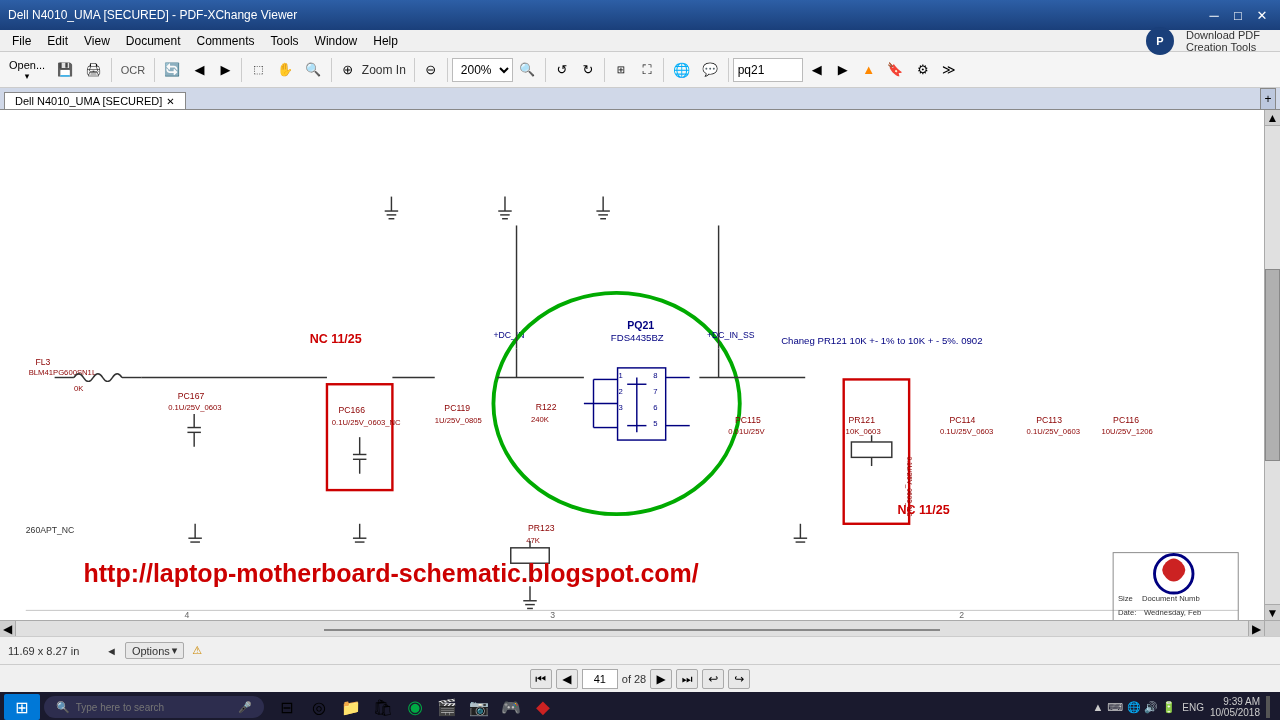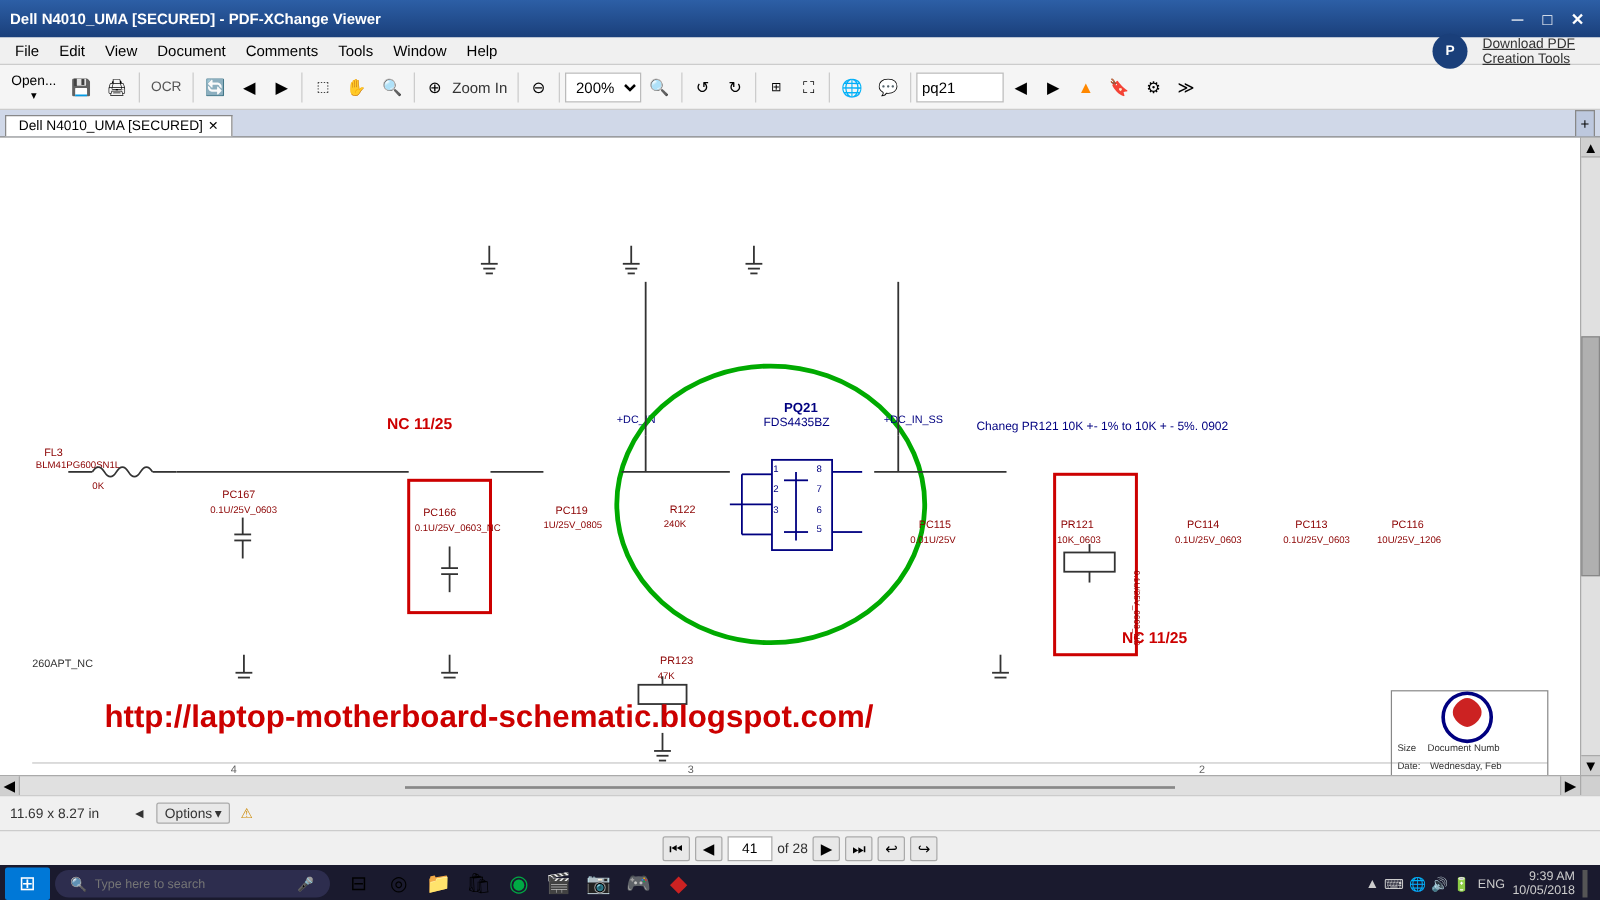--- a/index.html
+++ b/index.html
@@ -7,21 +7,20 @@
 
     
     #titlebar {
       height: 30px;
       background: linear-gradient(to bottom, #2d5fa6, #1a3f7a);
       display: flex;
       align-items: center;
       justify-content: space-between;
       padding: 0 8px;
       color: white;
-      font-weight: bold;
     }
     #titlebar .window-controls { display: flex; gap: 4px; }
     #titlebar .window-controls span {
       width: 20px; height: 18px; display: flex; align-items: center; justify-content: center;
       cursor: pointer; font-size: 13px; background: transparent;
     }
 
     
     #menubar {
       height: 22px;
@@ -260,21 +259,21 @@
   <span>Document</span>
   <span>Comments</span>
   <span>Tools</span>
   <span>Window</span>
   <span>Help</span>
   <div style="flex:1"></div>
   <div style="display:flex;align-items:center;gap:4px;padding-right:8px;">
     <div style="width:28px;height:28px;border-radius:50%;background:#1a3f7a;display:flex;align-items:center;justify-content:center;cursor:pointer;">
       <span style="color:white;font-size:11px;font-weight:bold;">P</span>
     </div>
-    <span style="font-size:11px;color:#333;cursor:pointer;text-decoration:underline;">Download PDF<br>Creation Tools</span>
+    <span style="font-size:11px;color:#333;cursor:pointer;">Download PDF<br>Creation Tools</span>
   </div>
 </div>
 
 <div id="toolbar">
   <button class="tb-btn">
     <span style="font-size:11px;">Open...</span>
       <span style="font-size:9px;">▾</span>
   </button>
   <button class="tb-btn">💾</button>
   <button class="tb-btn">🖨</button>

